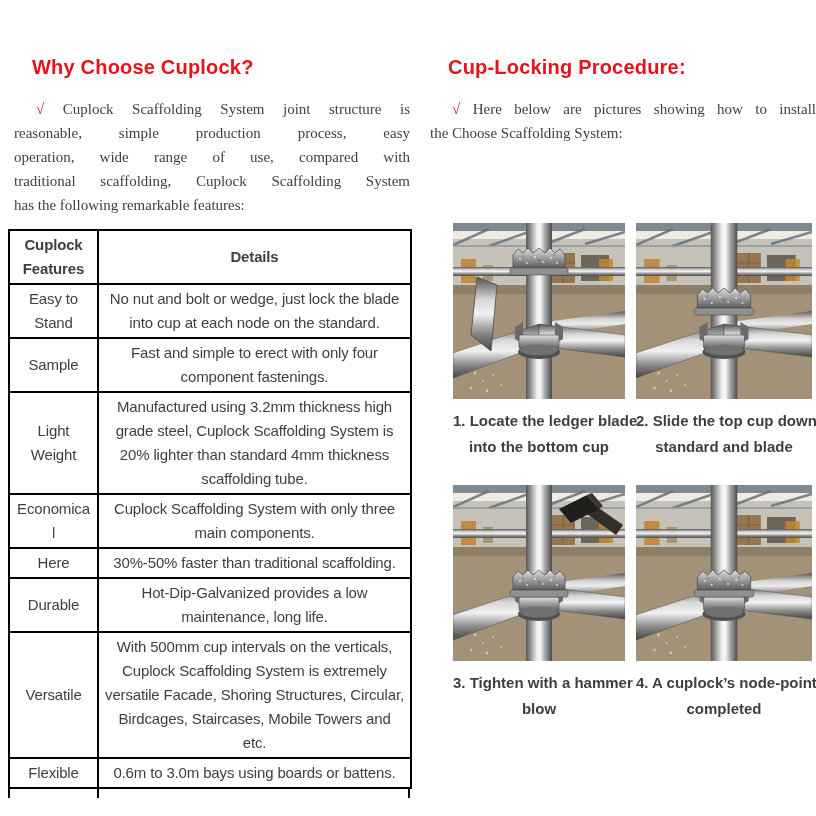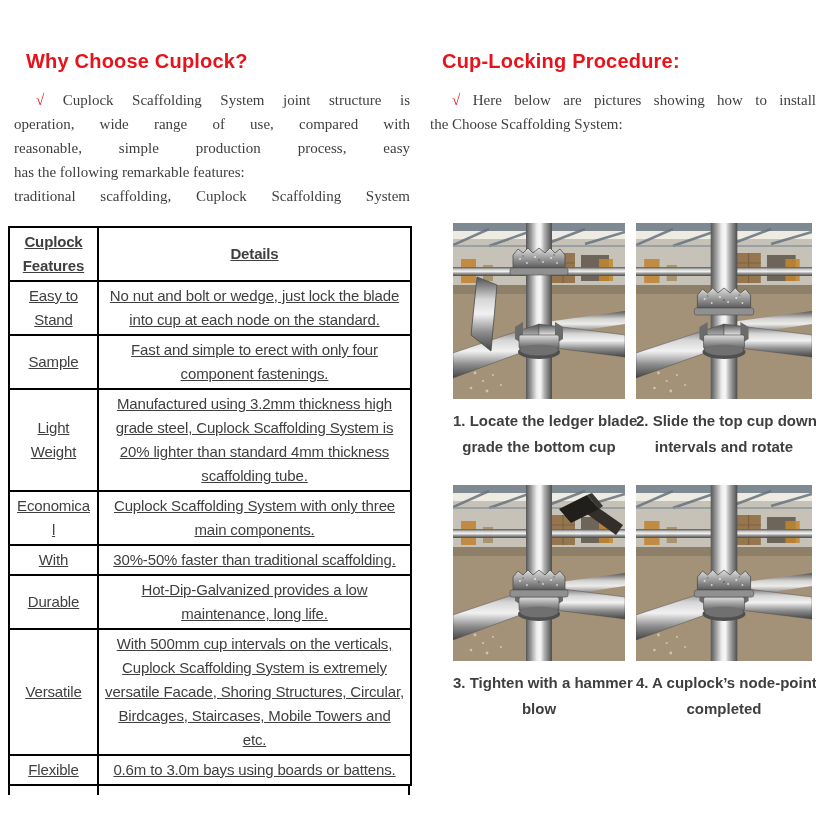--- a/index.html
+++ b/index.html
@@ -3,35 +3,34 @@
 <meta charset="utf-8">
 <style>
   * { box-sizing: border-box; }
   html,body { margin:0; padding:0; }
   body {
     width:816px; height:816px; background:#ffffff; position:relative; overflow:hidden;
     font-family:"Liberation Sans", sans-serif; color:#3f3f3f;
   }
   .section-heading {
     font-size:20px; font-weight:bold; color:var(--accent,#e8121a);
-    margin:12px; letter-spacing:0.2px;
+    margin:18px; letter-spacing:0.2px;
   }
   .check { color:var(--accent,#e8121a); font-weight:bold; }
 
   
   .left-col { position:absolute; left:14px; top:38px; width:396px; }
   .intro { margin-top:15px; font-size:15px; line-height:24px; }
   .intro .line { text-align:justify; text-align-last:justify;font-family:Liberation Serif, serif; }
   .intro .line.first { text-indent:22px; }
   .intro .line.last { text-align-last:left; }
 
   table.feature-table {
-    border-collapse:collapse; width:402px; margin-left:-6px; margin-top:18px;
+    border-collapse:collapse; width:402px; margin-left:-6px; margin-top:12px;
     table-layout:fixed;
-    text-decoration:underline;
   }
   .feature-table th, .feature-table td {
     border:2px solid #000; font-size:15px; line-height:24px;
     padding:2px 6px; text-align:center; vertical-align:middle; color:#3f3f3f;
     letter-spacing:-0.15px; overflow-wrap:break-word;
   }
   .feature-table th { font-weight:bold; }
   .table-cutoff {
     width:402px; height:9px; margin-left:-6px;
     border-left:2px solid #000; border-right:2px solid #000; position:relative;
@@ -55,24 +54,24 @@
   .caption .cap-line { white-space:nowrap; }
 </style>
 </head>
 <body style="--accent: #e8121a;">
 
 <div class="left-col">
   <h1 class="section-heading">Why Choose Cuplock?</h1>
 
   <div class="intro">
     <div class="line first"><span class="check">√</span> <span>Cuplock Scaffolding System joint structure is</span></div>
+    <div class="line">reasonable, simple production process, easy</div>
     <div class="line">operation, wide range of use, compared with</div>
-    <div class="line">reasonable, simple production process, easy</div>
+    <div class="line">traditional scaffolding, Cuplock Scaffolding System</div>
     <div class="line last">has the following remarkable features:</div>
-    <div class="line">traditional scaffolding, Cuplock Scaffolding System</div>
   </div>
 
   <table class="feature-table">
     <colgroup>
         <col style="width:89px">
         <col style="width:313px">
       </colgroup>
     <tbody>
         <tr>
       <th>Cuplock Features</th>
@@ -88,21 +87,21 @@
     </tr>
     <tr>
       <td>Light Weight</td>
       <td>Manufactured using 3.2mm thickness high grade steel, Cuplock Scaffolding System is 20% lighter than standard 4mm thickness scaffolding tube.</td>
     </tr>
     <tr>
       <td>Economical</td>
       <td>Cuplock Scaffolding System with only three main components.</td>
     </tr>
     <tr>
-      <td>With</td>
+      <td>Here</td>
       <td>30%-50% faster than traditional scaffolding.</td>
     </tr>
     <tr>
       <td>Durable</td>
       <td>Hot-Dip-Galvanized provides a low maintenance, long life.</td>
     </tr>
     <tr>
       <td>Versatile</td>
       <td>With 500mm cup intervals on the verticals, Cuplock Scaffolding System is extremely versatile Facade, Shoring Structures, Circular, Birdcages, Staircases, Mobile Towers and etc.</td>
     </tr>
@@ -197,21 +196,21 @@
       <circle cx="70" cy="9" r="0.8"></circle>
                 <circle cx="86" cy="13" r="0.9"></circle>
                 <circle cx="101" cy="8" r="0.8"></circle>
     </g>
   </g>
 
 </svg>
         </div>
       <div class="caption">
         <div class="cap-line">1. Locate the ledger blade</div>
-        <div class="cap-line">grade the bottom cup</div>
+        <div class="cap-line">into the bottom cup</div>
       </div>
     </div>
     <div class="photo-cell">
       <div class="photo">
           <svg viewBox="0 0 172 176" width="100%" height="100%" preserveAspectRatio="none">
   <defs>
     <linearGradient id="g1mv" x1="0" y1="0" x2="1" y2="0">
       <stop offset="0" stop-color="#565656"></stop>
                 <stop offset="0.2" stop-color="#9c9c9c"></stop>
       <stop offset="0.42" stop-color="#efefef"></stop>
@@ -280,21 +279,21 @@
       <circle cx="70" cy="9" r="0.8"></circle>
                 <circle cx="86" cy="13" r="0.9"></circle>
                 <circle cx="101" cy="8" r="0.8"></circle>
     </g>
   </g>
 
 </svg>
         </div>
       <div class="caption">
         <div class="cap-line">2. Slide the top cup down the</div>
-        <div class="cap-line">intervals and rotate</div>
+        <div class="cap-line">standard and blade</div>
       </div>
     </div>
     <div class="photo-cell">
       <div class="photo">
           <svg viewBox="0 0 172 176" width="100%" height="100%" preserveAspectRatio="none">
   <defs>
     <linearGradient id="g2mv" x1="0" y1="0" x2="1" y2="0">
       <stop offset="0" stop-color="#565656"></stop>
                 <stop offset="0.2" stop-color="#9c9c9c"></stop>
       <stop offset="0.42" stop-color="#efefef"></stop>

